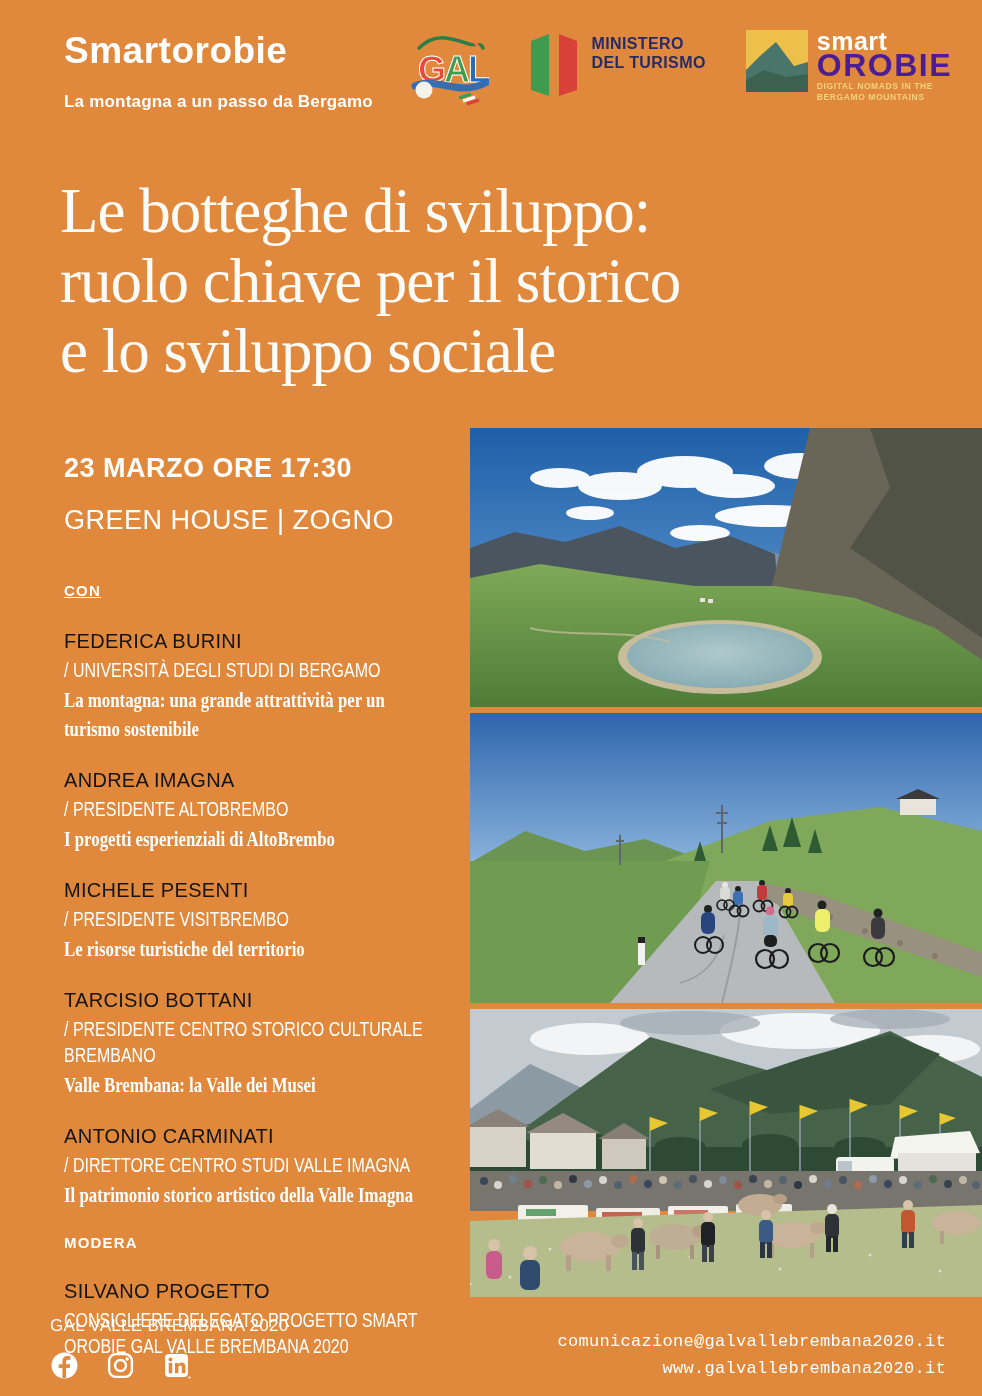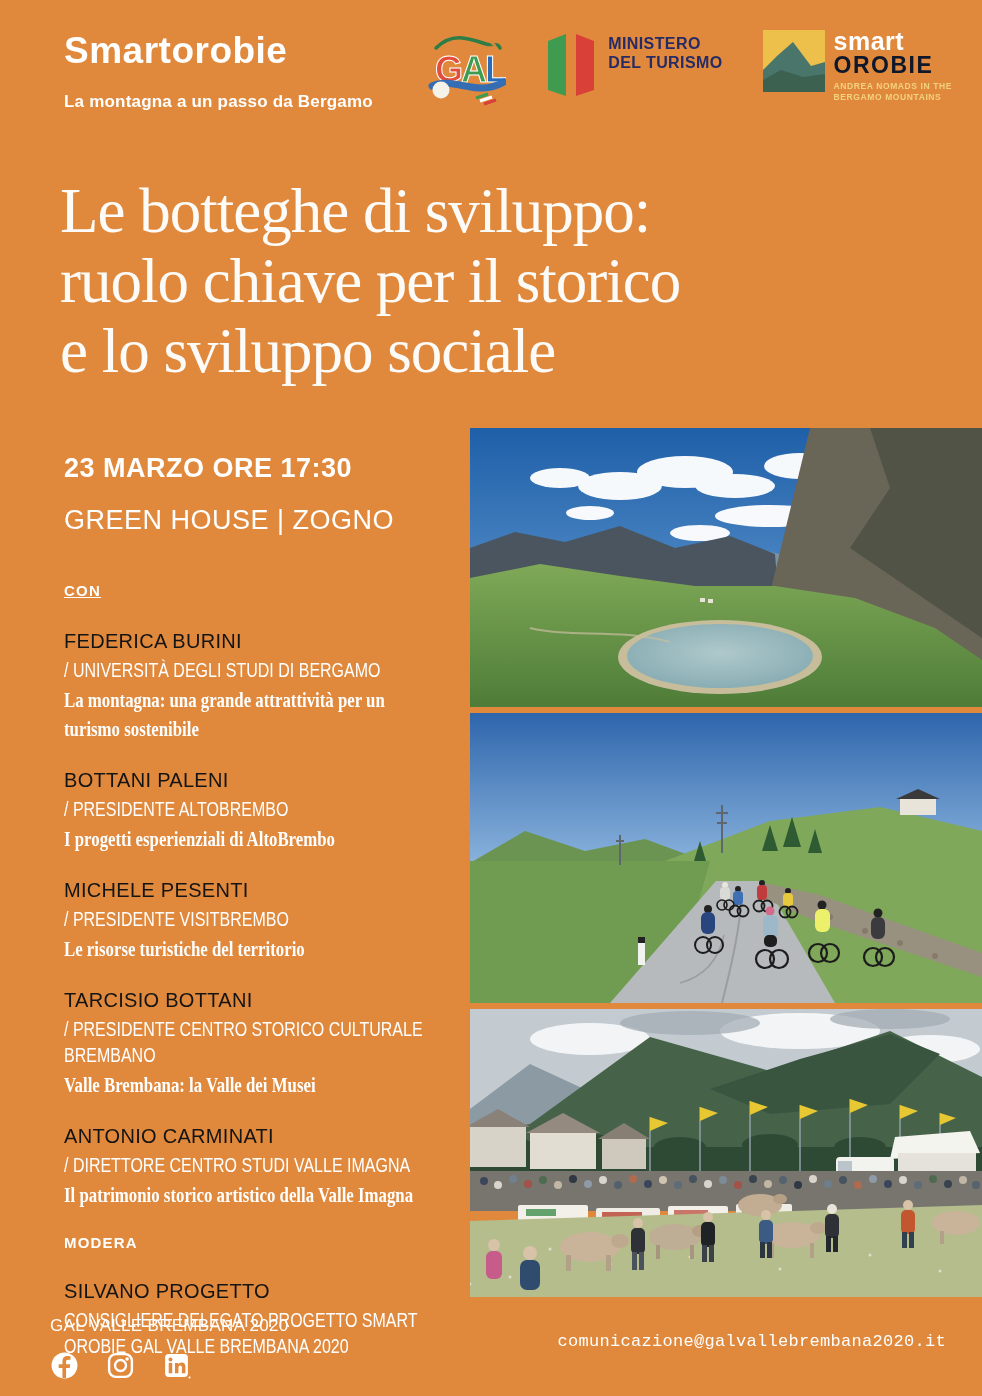--- a/index.html
+++ b/index.html
@@ -11,21 +11,21 @@
   
   .brand { position:absolute; left:64px; top:30px; }
   .brand-name { font-size:37px; font-weight:bold; letter-spacing:.5px; line-height:42px; }
   .brand-tag  { font-size:17px; font-weight:bold; margin-top:20px; letter-spacing:.2px; }
   .logos { position:absolute; top:26px; right:30px; display:flex; align-items:center; gap:40px; }
   .logo-ministero { display:flex; gap:12px; }
   .ministero-text { color:#262B66; font-weight:bold; font-size:16px; line-height:19px; letter-spacing:.4px; }
   .logo-smart { display:flex; align-items:flex-start; gap:9px; }
   .smart-text { display:flex; flex-direction:column; }
   .smart-w1 { color:#FFFFFF; font-weight:bold; font-size:25px; line-height:23px; letter-spacing:.5px; }
-  .smart-w2 { color:#0f172a; font-weight:bold; font-size:23px; line-height:24px; letter-spacing:1.5px; }
+  .smart-w2 { color:#4c1d95; font-weight:bold; font-size:32px; line-height:24px; letter-spacing:1.5px; }
   .smart-tag { color:#F2D27E; font-weight:bold; font-size:8.5px; line-height:11px; letter-spacing:.6px; margin-top:4px; }
   
   .title {
     position:absolute; left:60px; top:176px;
     font-family:"Liberation Serif", serif; font-weight:normal;
     font-size:63px; line-height:70px; color:#FCFBF8; letter-spacing:-1px;
   }
   .title-line { display:block; }
   
   .left-col { position:absolute; left:64px; top:452px; width:440px; }
@@ -91,21 +91,21 @@
     <div class="logo-smart">
       <svg width="62" height="62" viewBox="0 0 62 62" aria-hidden="true">
         <rect width="62" height="62" fill="#EDC04B"></rect>
         <polygon points="0,40 14,26 30,12 48,36 62,32 62,62 0,62" fill="#49756B"></polygon>
         <polygon points="0,50 18,40 40,47 62,44 62,62 0,62" fill="#3C6150"></polygon>
       </svg>
       <div class="smart-text">
         <span class="smart-w1">smart</span>
         <span class="smart-w2">OROBIE</span>
         <span class="smart-tag">
-          <span>ANDREA NOMADS IN THE</span><br>
+          <span>DIGITAL NOMADS IN THE</span><br>
           <span>BERGAMO MOUNTAINS</span>
         </span>
       </div>
     </div>
   </div>
 
   <h1 class="title" style="margin:0;">
     <span class="title-line">Le botteghe di sviluppo:</span>
     <span class="title-line">ruolo chiave per il storico</span>
     <span class="title-line">e lo sviluppo sociale</span>
@@ -118,21 +118,21 @@
     <div class="section-label label-con">CON</div>
 
     <div class="speakers">
       <div class="speaker">
         <div class="sp-name">FEDERICA BURINI</div>
         <div class="sp-role">/ UNIVERSITÀ DEGLI STUDI DI BERGAMO</div>
         <div class="sp-talk">La montagna: una grande attrattività per un
 turismo sostenibile</div>
       </div>
       <div class="speaker">
-        <div class="sp-name">BOTTANI PALENI</div>
+        <div class="sp-name">ANDREA IMAGNA</div>
         <div class="sp-role">/ PRESIDENTE ALTOBREMBO</div>
         <div class="sp-talk">I progetti esperienziali di AltoBrembo</div>
       </div>
       <div class="speaker">
         <div class="sp-name">MICHELE PESENTI</div>
         <div class="sp-role">/ PRESIDENTE VISITBREMBO</div>
         <div class="sp-talk">Le risorse turistiche del territorio</div>
       </div>
       <div class="speaker">
         <div class="sp-name">TARCISIO BOTTANI</div>
@@ -506,15 +506,16 @@
         <rect x="6.5" y="11.5" width="3.4" height="10" fill="#E0893C"></rect>
         <circle cx="8.2" cy="8.2" r="1.9" fill="#E0893C"></circle>
         <path d="M12.5,11.5 L15.7,11.5 L15.7,13 C16.3,12 17.5,11.2 19.2,11.2 C21.6,11.2 22.6,12.7 22.6,15.4 L22.6,21.5 L19.2,21.5 L19.2,16 C19.2,14.6 18.7,13.9 17.7,13.9 C16.6,13.9 15.9,14.7 15.9,16 L15.9,21.5 L12.5,21.5 Z" fill="#E0893C"></path>
         <circle cx="26.6" cy="25.6" r="1" fill="#FFFFFF"></circle>
       </svg>
     </div>
   </div>
 
   <div class="footer-right">
     <div>comunicazione@galvallebrembana2020.it</div>
+    <div>www.galvallebrembana2020.it</div>
   </div>
 
 </div>
 
 </body></html>

